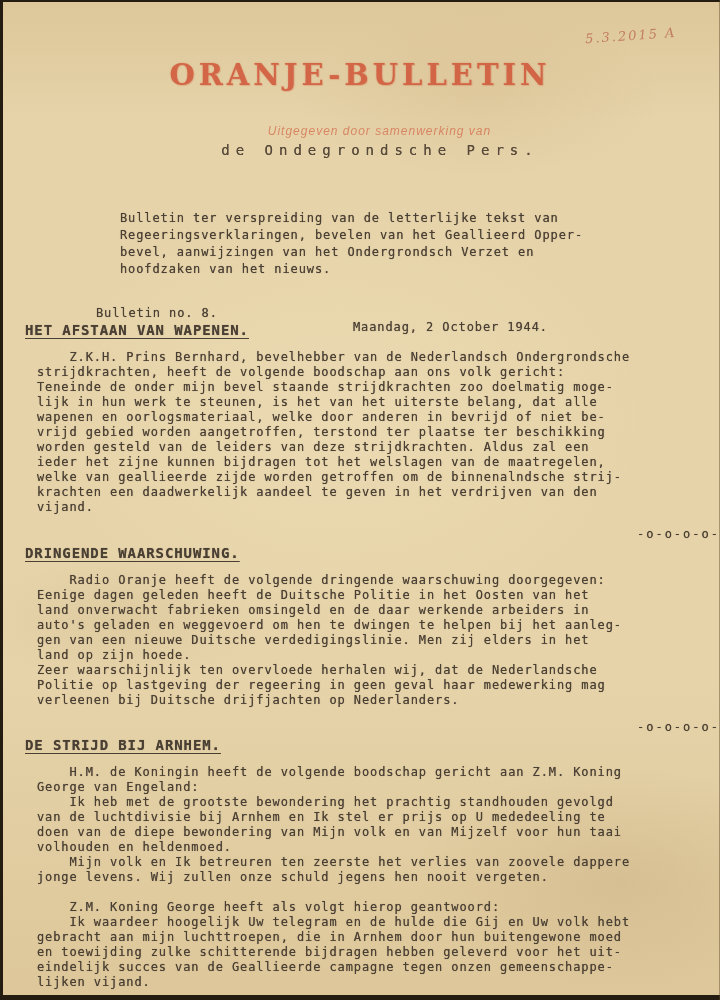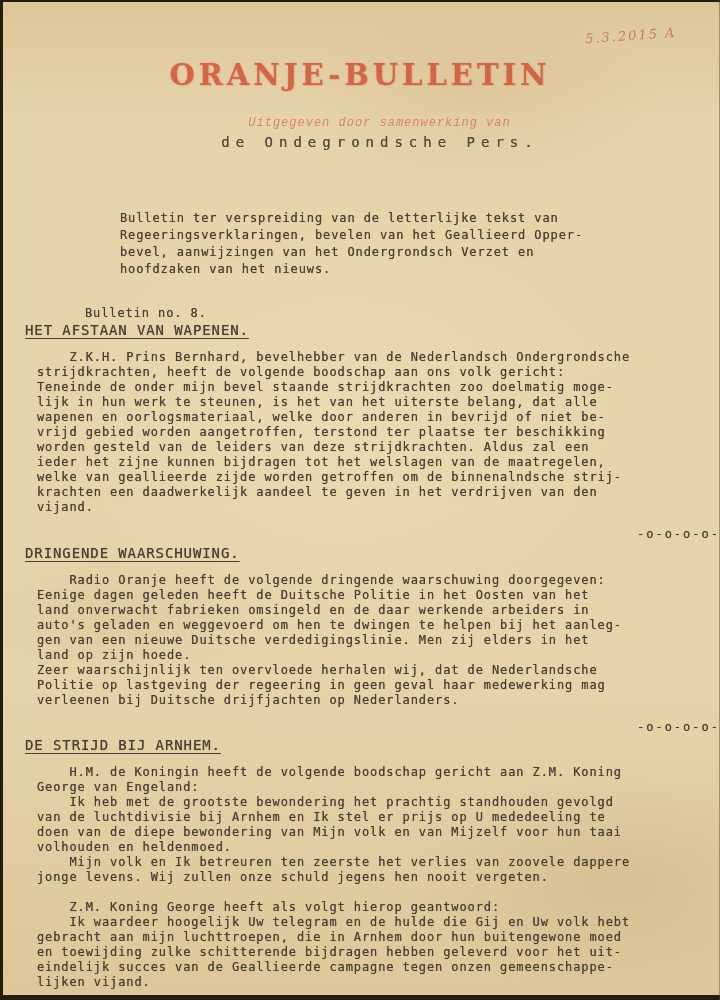--- a/index.html
+++ b/index.html
@@ -37,22 +37,22 @@
 
   .masthead { position:absolute; top:58px; left:0; width:100%; text-align:center; }
   .masthead-title {
     font-family:"DejaVu Serif", serif;
     font-weight:bold; font-size:29px; letter-spacing:4px;
     color: var(--accent,#d0583a);
     opacity:0.88;
     text-shadow: 0 0 2px rgba(208,88,58,0.45), 1px 1px 0 rgba(208,88,58,0.18);
   }
   .masthead-subtitle {
-    margin-top:24px;
-    font-family:Liberation Mono, monospace;
+    margin-top:32px;
+    font-family:Liberation Sans, sans-serif;
     font-style:italic; font-size:12px; letter-spacing:1px;
     color: var(--accent,#d0583a);
     opacity:0.62;
     padding-left:39px;
   }
   .masthead-publisher {
     margin-top:4px;
     font-size:14px; letter-spacing:6px;
     color:#57493a;
     text-shadow:0 0 0.6px rgba(87,73,58,0.8);
@@ -64,28 +64,28 @@
     font-size:12px;
     letter-spacing:0.9px;
     color: var(--ink,#4a3f33);
     text-shadow:0 0 0.7px rgba(74,63,51,0.75);
     white-space:pre;
   }
 
   .intro { position:absolute; left:120px; top:210px; line-height:17px; }
 
   .issue-line { position:absolute; left:0; top:292px; width:100%; }
-  .issue-number { position:absolute; left:85px; }
+  .issue-number { position:absolute; left:96px; }
   .issue-date   { position:absolute; left:353px; }
 
   .content { position:absolute; left:25px; top:322px; width:695px; }
 
   .section-heading {
     font-size:14px; letter-spacing:0.9px;
-    font-weight:normal; margin:0 0 1px 0;
+    font-weight:bold; margin:0 0 1px 0;
     text-decoration:underline;
     text-underline-offset:3px;
     text-decoration-thickness:1.4px;
     white-space:pre;
   }
   .section-body { line-height:15px; margin:12px; }
 
   .sep {
     text-align:right;
     line-height:15.6px;
@@ -111,20 +111,21 @@
     <div class="masthead-publisher">de Ondegrondsche Pers.</div>
   </div>
 
   <div class="intro typewriter">Bulletin ter verspreiding van de letterlijke tekst van
 Regeeringsverklaringen, bevelen van het Geallieerd Opper-
 bevel, aanwijzingen van het Ondergrondsch Verzet en
 hoofdzaken van het nieuws.</div>
 
   <div class="issue-line typewriter">
     <span class="issue-number">Bulletin no. 8.</span>
+    <span class="issue-date">Maandag, 2 October 1944.</span>
   </div>
 
   <div class="content">
 
     <div class="section">
       <h2 class="section-heading typewriter">HET AFSTAAN VAN WAPENEN.</h2>
       <div class="section-body typewriter">    Z.K.H. Prins Bernhard, bevelhebber van de Nederlandsch Ondergrondsche
 strijdkrachten, heeft de volgende boodschap aan ons volk gericht:
 Teneinde de onder mijn bevel staande strijdkrachten zoo doelmatig moge-
 lijk in hun werk te steunen, is het van het uiterste belang, dat alle

